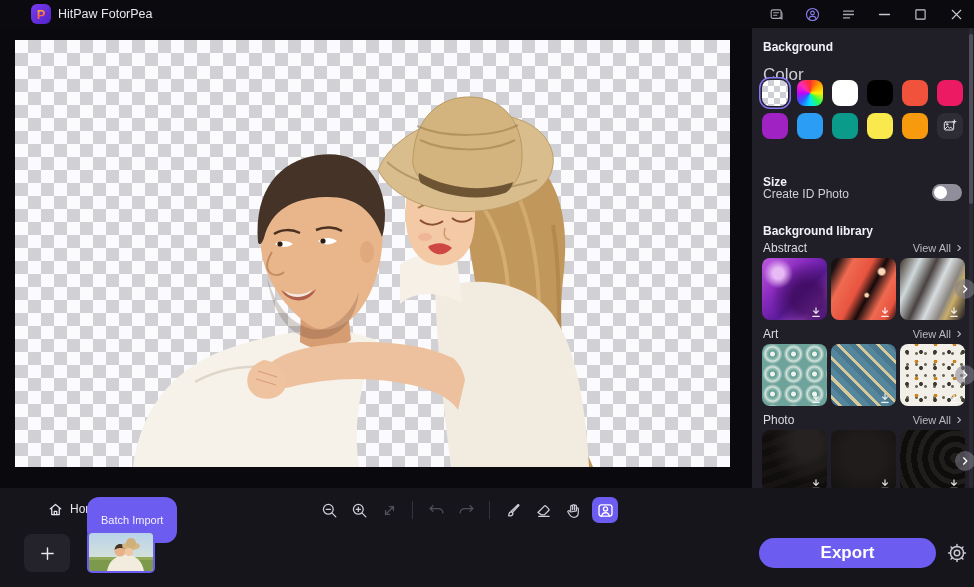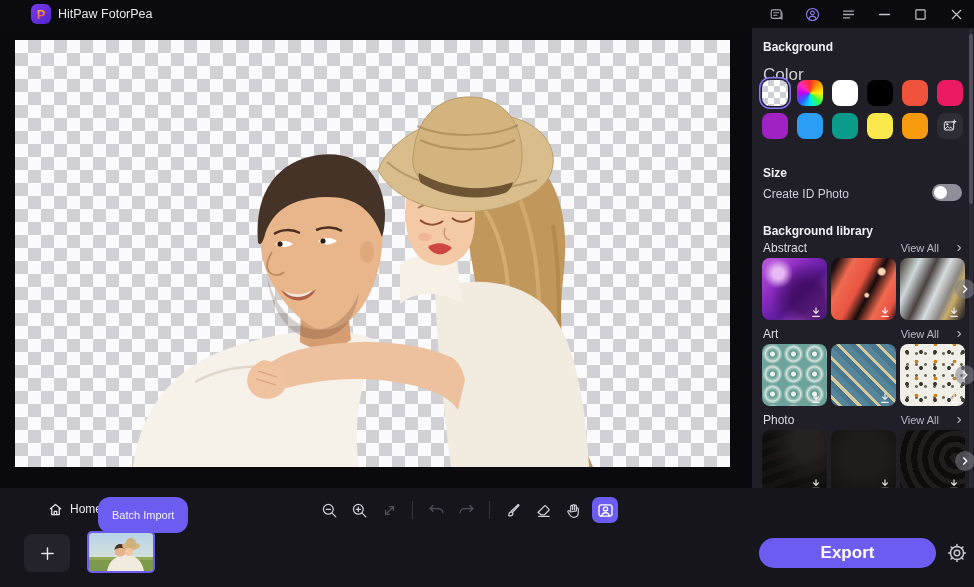--- a/index.html
+++ b/index.html
@@ -37,21 +37,21 @@
   .swatch{width:26px;height:26px;border-radius:8px;box-sizing:border-box;}
   .swatch.checker{background-image:conic-gradient(#cfcfd6 25%, #fff 0 50%, #cfcfd6 0 75%, #fff 0);background-size:12px 12px;}
   .swatch.rainbow{background:conic-gradient(#ff2d2d,#ff9a00,#ffee00,#2bff4a,#00e5ff,#2d5bff,#c400ff,#ff2dae,#ff2d2d);}
   .swatch.selected{box-shadow:0 0 0 1.5px #201e27, 0 0 0 3px #8577f5;}
   .swatch.add-image{background:#2e2c35;display:flex;align-items:center;justify-content:center;color:#e8e7ee;}
   .swatch.add-image svg{width:16px;height:16px;}
   .toggle{position:absolute;right:12px;width:30px;height:17px;border-radius:9px;background:#918e9c;}
   .toggle .knob{position:absolute;left:2px;top:2px;width:13px;height:13px;border-radius:50%;background:#fff;}
   .lib-header{position:absolute;left:11px;right:11px;height:16px;display:flex;justify-content:space-between;align-items:center;}
   .lib-header .cat{font-size:12px;color:#dcdae2;}
-  .lib-header .viewall{font-size:11px;color:#b9b7c1;display:flex;align-items:center;gap:16px;}
+  .lib-header .viewall{font-size:11px;color:#b9b7c1;display:flex;align-items:center;gap:4px;}
   .lib-header .viewall svg{width:8px;height:8px;}
   .lib-row{position:absolute;left:10px;width:212px;height:62px;display:flex;gap:4px;}
   .thumb{position:relative;width:65px;height:62px;border-radius:8px;flex:0 0 auto;overflow:hidden;}
   .thumb .dl{position:absolute;right:5px;bottom:4px;width:12px;height:12px;color:#fff;opacity:.9;}
   .next-btn{position:absolute;right:-1px;top:21px;width:20px;height:20px;border-radius:50%;
     background:rgba(128,125,138,.55);display:flex;align-items:center;justify-content:center;color:#fff;}
   .next-btn svg{width:10px;height:10px;}
   
   .purple-marble{background:
     radial-gradient(circle at 25% 25%, rgba(240,200,250,.9) 0 8%, transparent 22%),
@@ -78,21 +78,21 @@
     repeating-linear-gradient(160deg,#171313 0 6px,#100d0d 6px 13px);}
   .black-grain-texture{background:radial-gradient(circle at 50% 40%, #1f1c1b 0 40%, #131010 100%);}
   .black-ripple-texture{background:repeating-radial-gradient(circle at 85% 45%, #201d1d 0 5px, #0f0c0c 5px 11px);}
   .scroll-track{position:absolute;right:1px;top:0;bottom:0;width:4px;background:rgba(255,255,255,.05);border-radius:2px;}
   .scroll-thumb{position:absolute;right:1px;top:6px;width:4px;height:170px;background:#514e5c;border-radius:2px;}
   
   .bottom{position:absolute;left:0;top:488px;width:974px;height:99px;background:#17151c;}
   .home-group{position:absolute;left:48px;top:9px;height:24px;display:flex;align-items:center;gap:7px;color:#e8e7ee;}
   .home-group svg{width:15px;height:15px;}
   .home-group .lbl{font-size:12px;}
-  .batch-btn{position:absolute;left:98px;top:9px;height:36px;padding:0 14px;border-radius:12px;
+  .batch-btn{position:absolute;left:87px;top:9px;height:24px;padding:11px 14px;border-radius:12px;
     background:#6d5cf0;color:#f2f0ff;font-size:11px;display:flex;align-items:center;}
   .tool-strip{position:absolute;left:318px;top:9px;height:26px;display:flex;align-items:center;gap:8px;}
   .tool{width:22px;height:22px;display:flex;align-items:center;justify-content:center;color:#cfcdd8;}
   .tool svg{width:19px;height:19px;}
   .tool.disabled{color:#514e5a;}
   .tool.active{width:26px;height:26px;background:#6d5cf0;border-radius:7px;color:#fff;}
   .tool-divider{width:1px;height:18px;background:#34323c;margin:0 4px;}
   .add-tile{position:absolute;left:24px;top:46px;width:46px;height:38px;border-radius:8px;background:#24222a;
     display:flex;align-items:center;justify-content:center;color:#e8e7ee;}
   .add-tile svg{width:17px;height:17px;}
@@ -225,21 +225,21 @@
       <div class="swatch" style="background: rgb(247, 154, 13);"></div>
       <div class="swatch add-image">
         <svg viewBox="0 0 24 24" fill="none" stroke="currentColor" stroke-width="1.5" stroke-linecap="round" stroke-linejoin="round">
           <rect x="3.5" y="6" width="14" height="12" rx="2"></rect>
           <circle cx="7.6" cy="9.5" r="1.2"></circle>
           <path d="m4.5 16.5 4-4 2.8 2.8 1.7-1.7 3.5 3.4M18.5 3v5M16 5.5h5"></path>
         </svg>
       </div>
     </div>
 
-  <div class="sb-title" style="top:138px">Size</div>
+  <div class="sb-title" style="top:147px">Size</div>
   <div class="sb-label" style="top:159px;font-size:12px">Create ID Photo</div>
   <div class="toggle" style="top:156px">
       <div class="knob"></div>
     </div>
 
   <div class="sb-title" style="top:196px">Background library</div>
   <div id="library">
       <div class="lib-header" style="top: 212px;">
         <span class="cat">Abstract</span>
         <span class="viewall">

